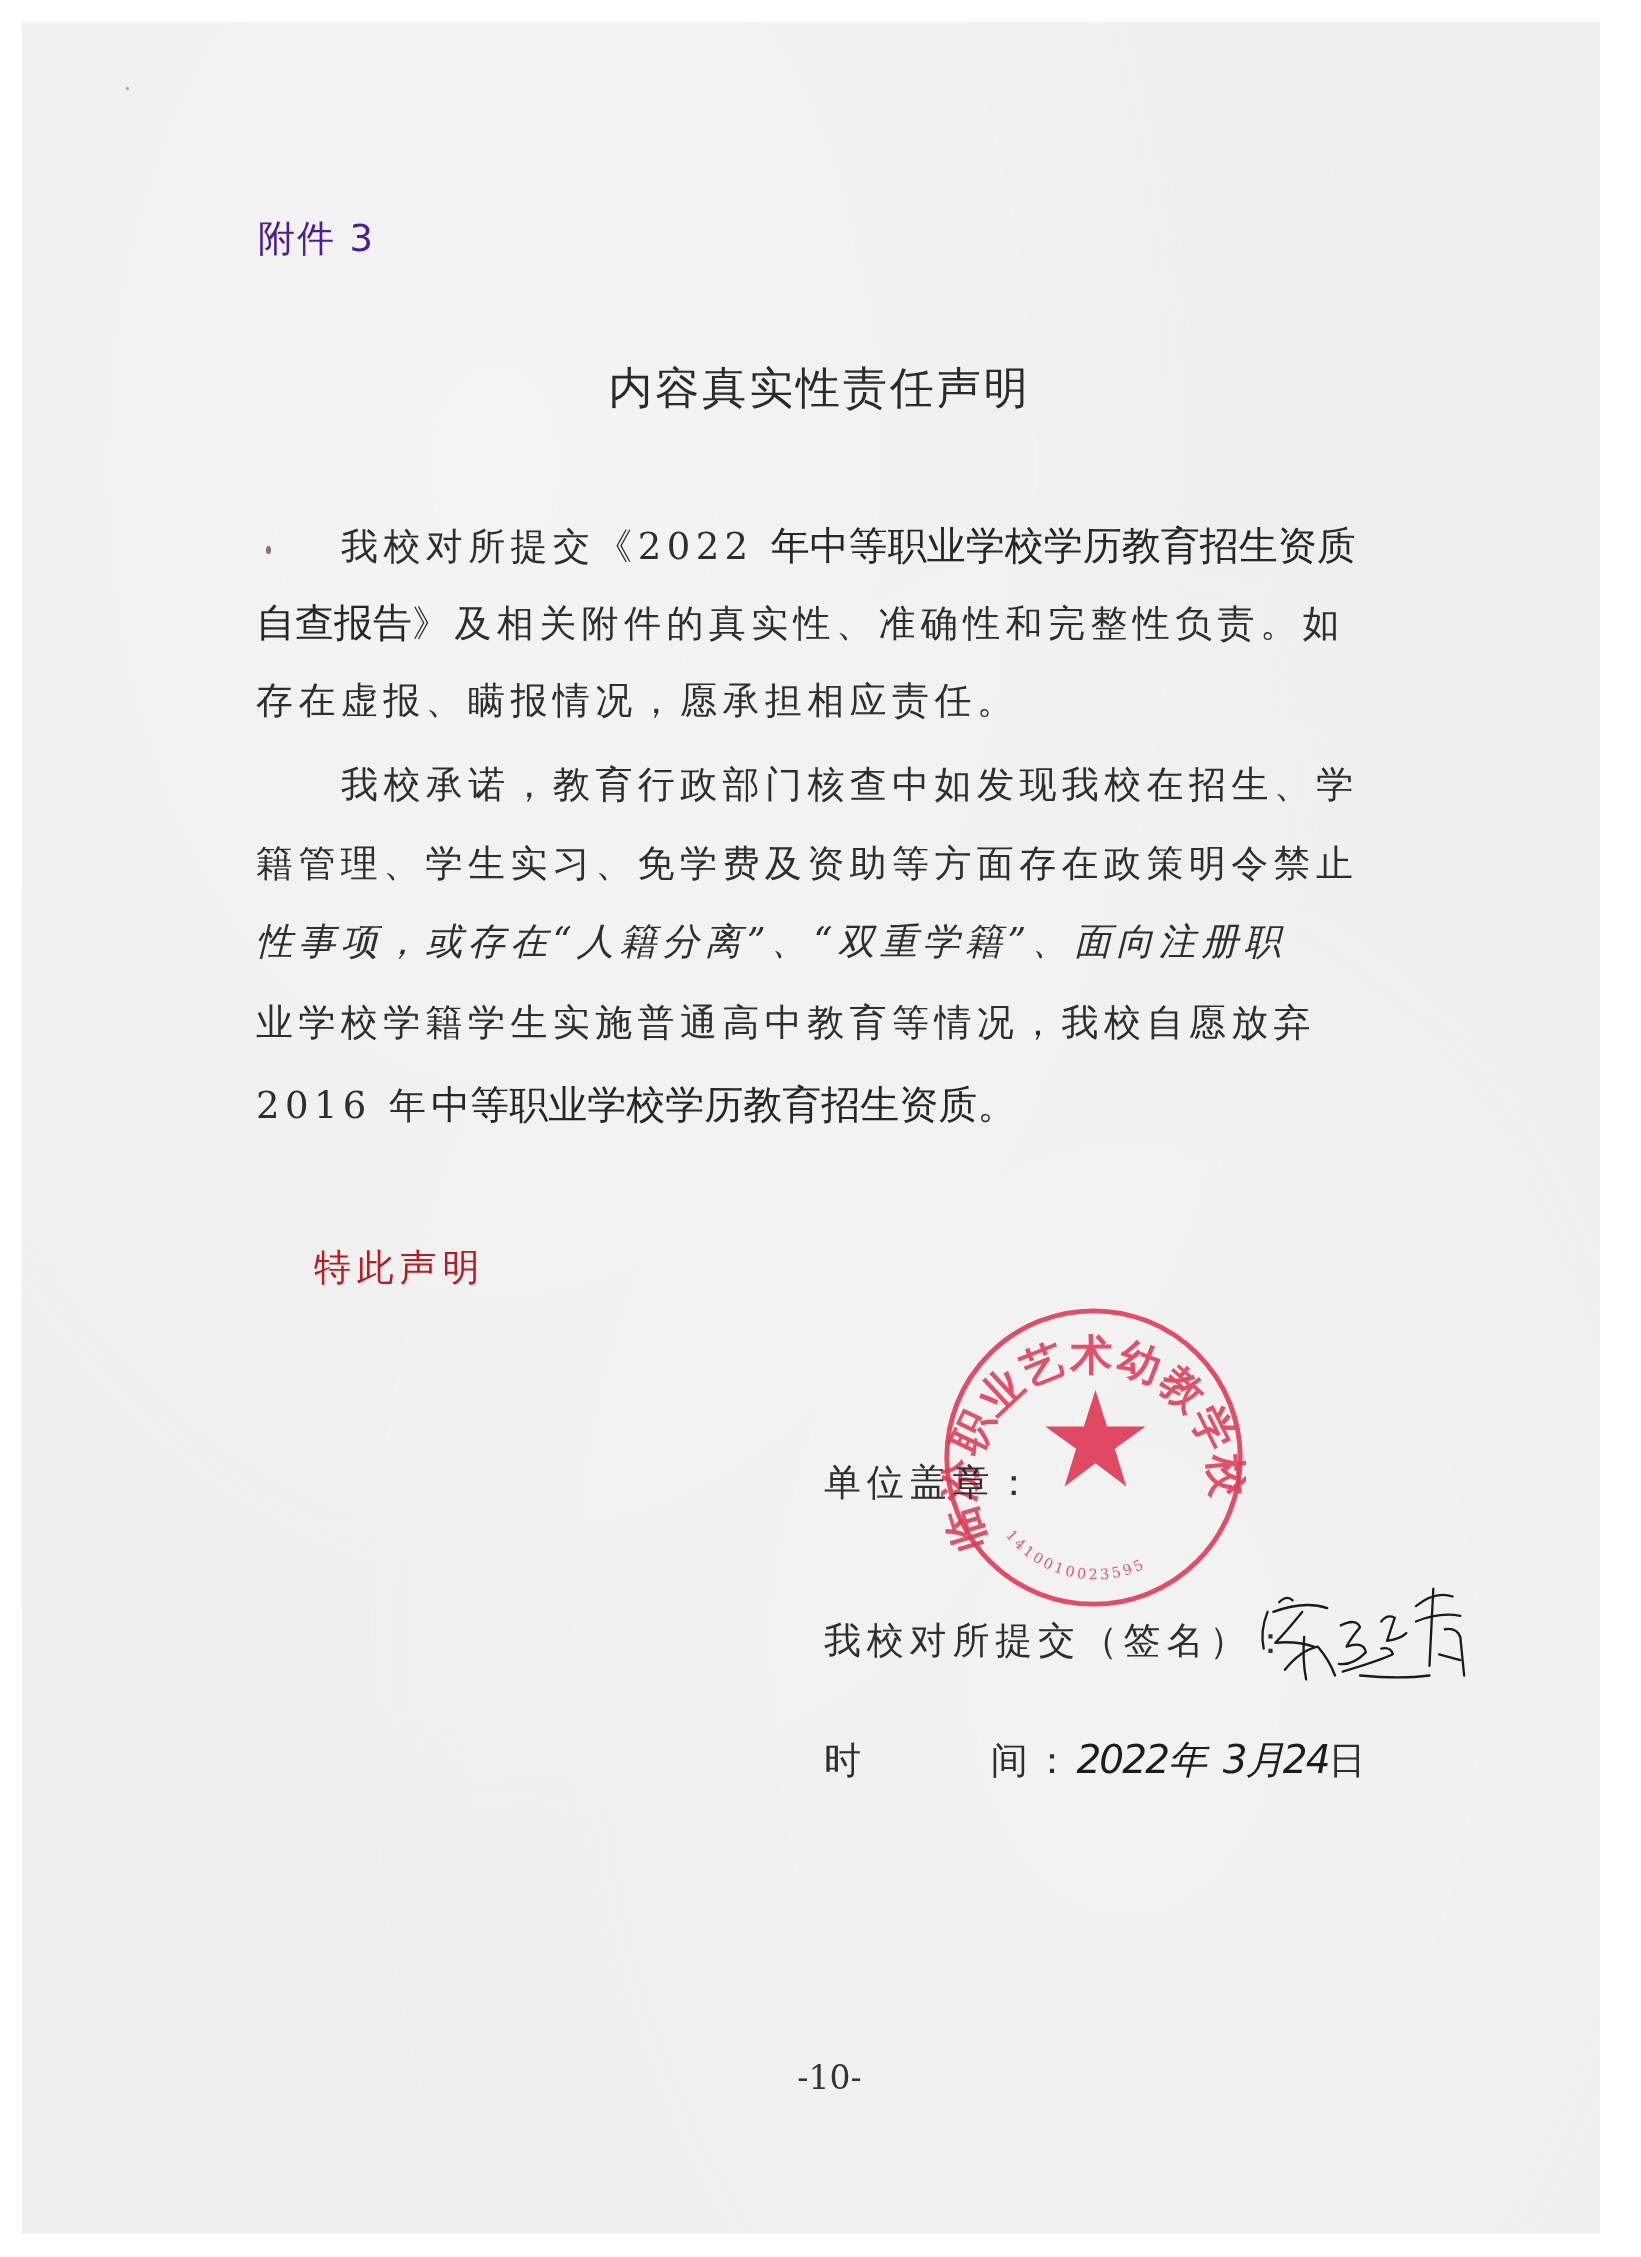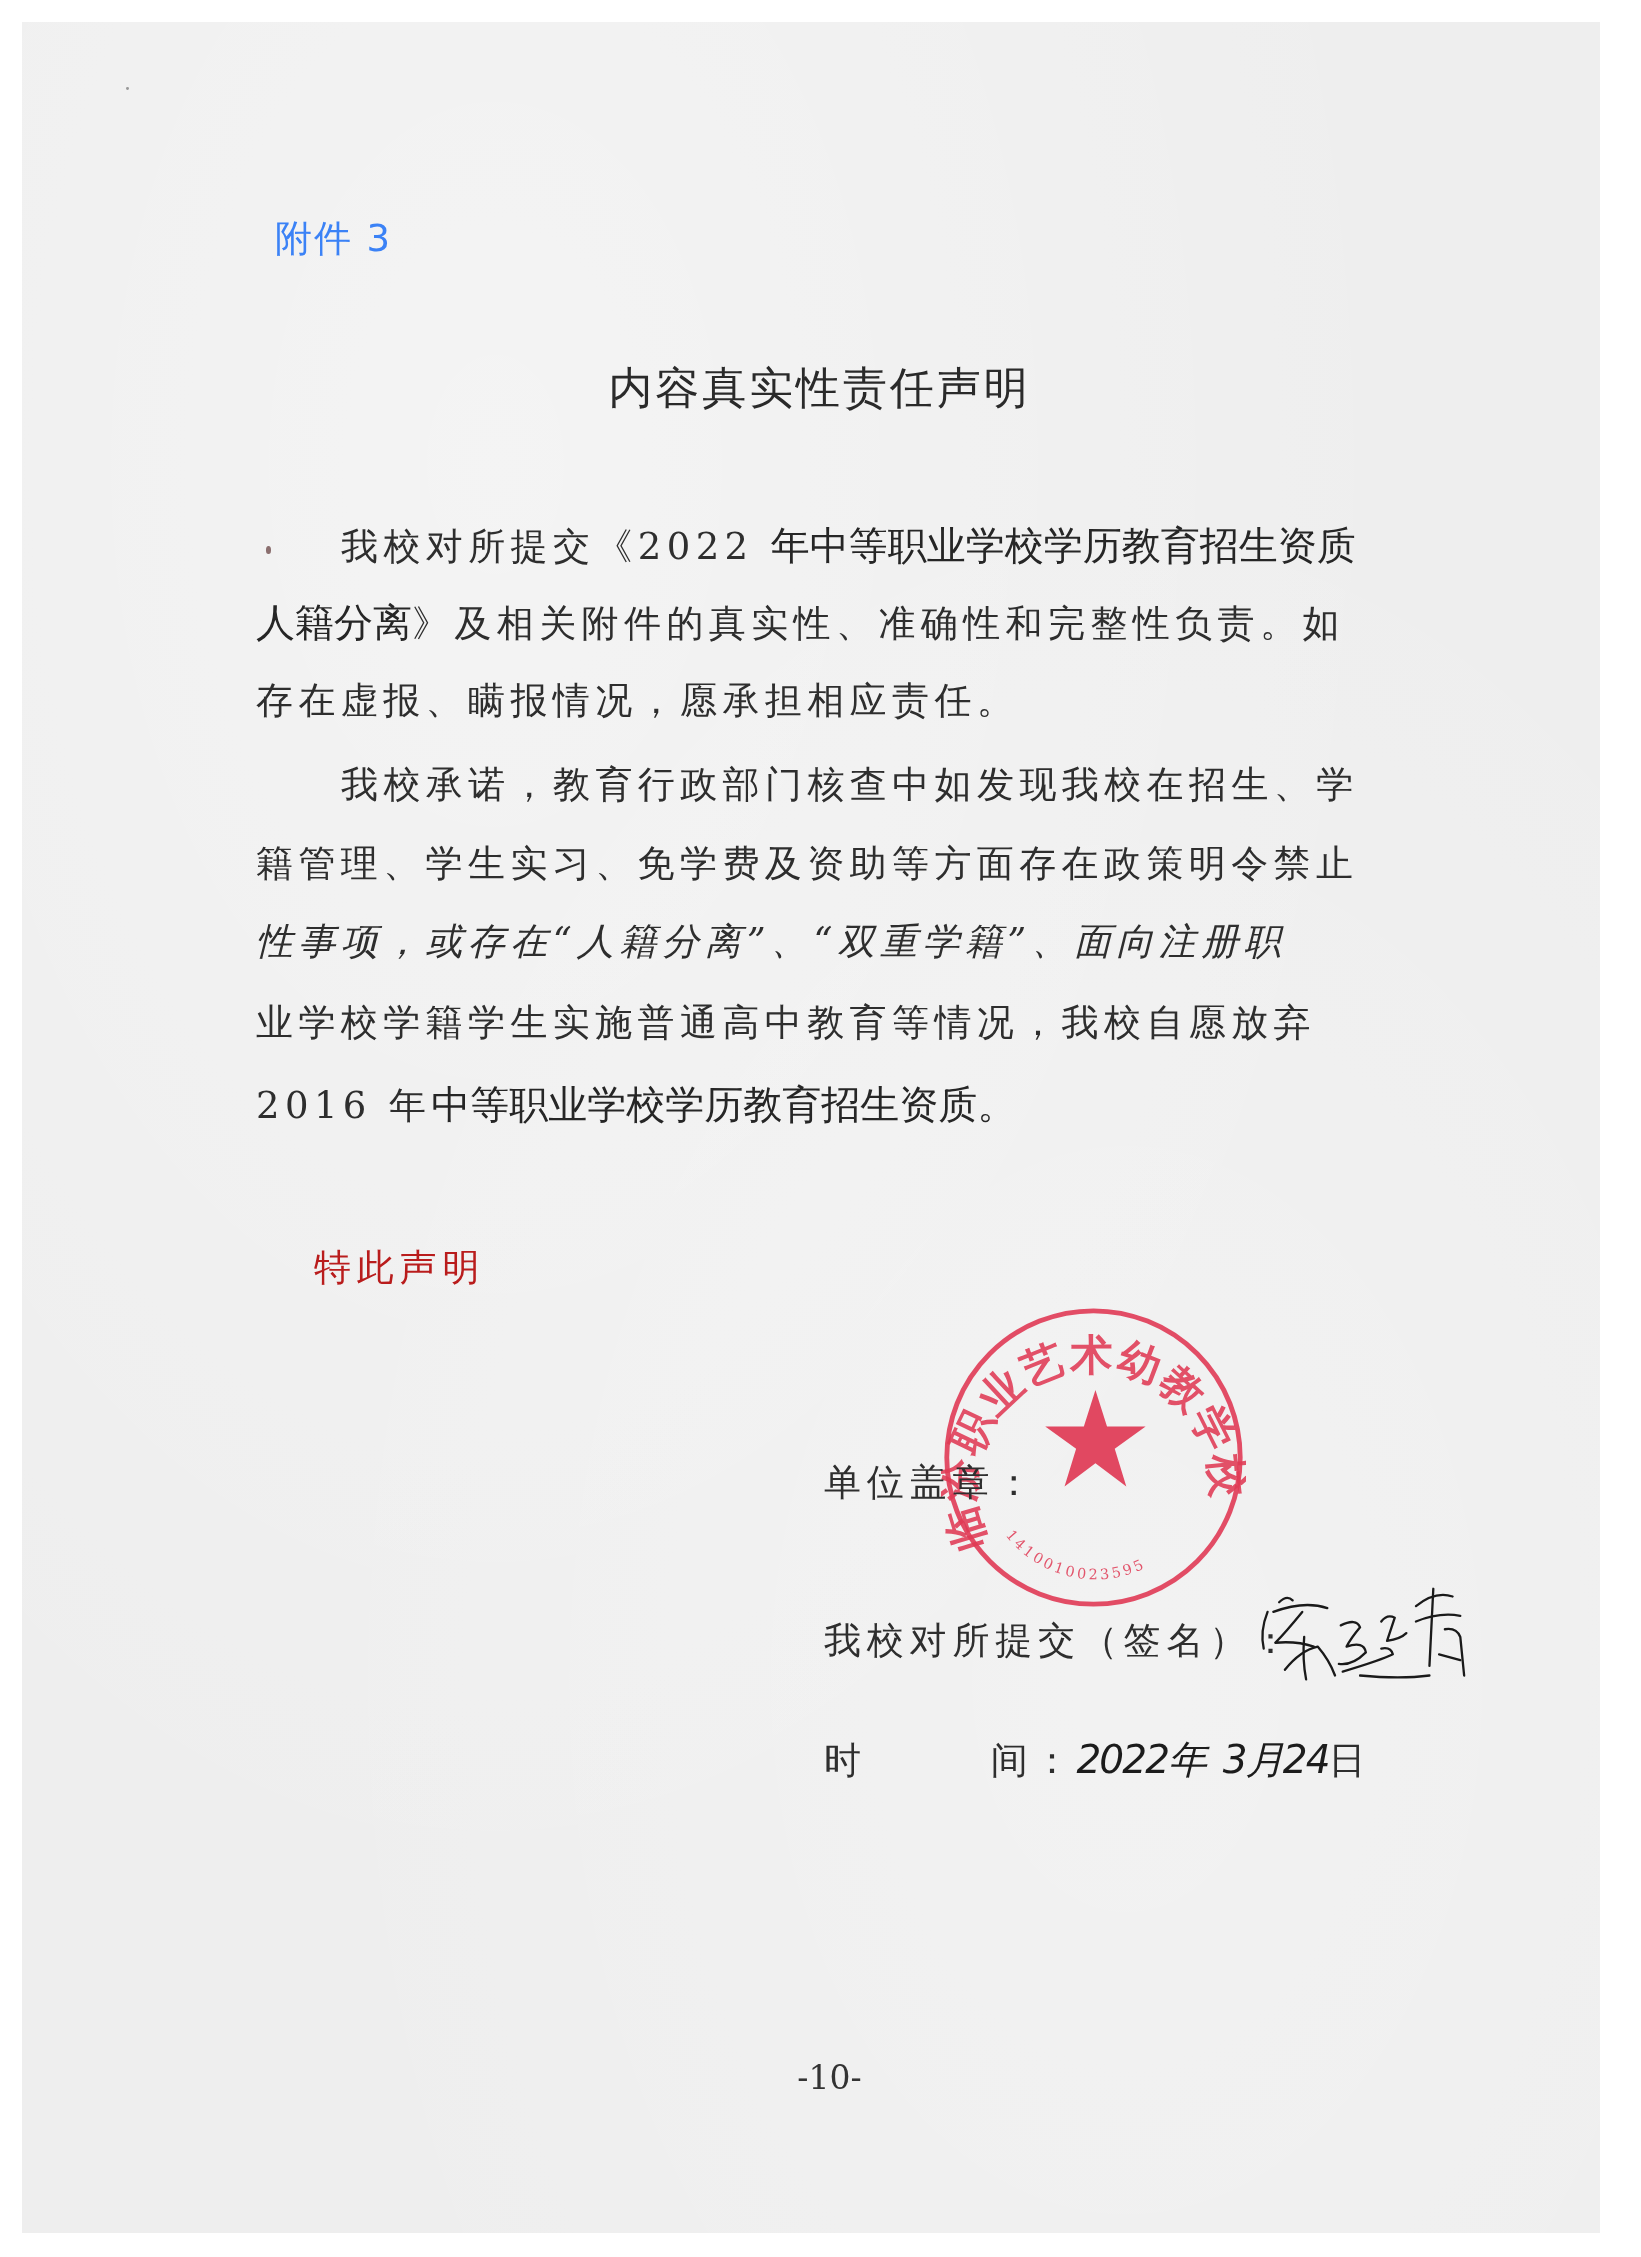--- a/index.html
+++ b/index.html
@@ -9,21 +9,21 @@
   }
   .paper {
     position: absolute; left: 22px; top: 22px; width: 1578px; height: 2211px;
     background: #eeeeee;
     background-image:
       radial-gradient(ellipse at 30% 20%, rgba(255,255,255,0.35), rgba(255,255,255,0) 60%),
       radial-gradient(ellipse at 70% 75%, rgba(255,255,255,0.25), rgba(255,255,255,0) 55%);
   }
   .abs { position: absolute; white-space: nowrap; }
   .attachment-label {
-    left: 258px; top: 214px; font-family: "DejaVu Sans", sans-serif; font-size: 37px; color: #3b82f6; letter-spacing: 1.9px; margin-left: 17px;
+    left: 258px; top: 214px; font-family: "DejaVu Sans", sans-serif; font-size: 37px; color: #4c1d95; letter-spacing: 1.9px;
   }
   .doc-title {
     left: 0; width: 1639px; text-align: center; top: 359px;
     font-family: "DejaVu Sans", sans-serif; font-size: 44px; letter-spacing: 2.9px; color: #2a2a2a;
   }
   .line {
     position: absolute; left: 256px; font-size: 37px; letter-spacing: 5.4px; color: #2e2e2e; white-space: nowrap;
   }
   .line .sans { font-family: "DejaVu Sans", sans-serif; letter-spacing: 0px; font-size: 39px; color: #262626; }
   .indent { left: 341px; }
@@ -42,21 +42,21 @@
 <div class="paper"></div>
 
 <div class="abs attachment-label">附件 3</div>
 
 <div class="abs doc-title">内容真实性责任声明</div>
 
 <div class="line indent" style="top:519px;">
   <span>我校对所提交《2022 </span><span class="sans">年中等职业学校学历教育招生资质</span>
 </div>
 <div class="line" style="top:596px;">
-  <span class="sans">人籍分离</span><span>》及相关附件的真实性、准确性和完整性负责。如</span>
+  <span class="sans">自查报告</span><span>》及相关附件的真实性、准确性和完整性负责。如</span>
 </div>
 <div class="line" style="top:676px;">存在虚报、瞒报情况，愿承担相应责任。</div>
 
 <div class="line indent" style="top:760px;">我校承诺，教育行政部门核查中如发现我校在招生、学</div>
 <div class="line" style="top:839px;">籍管理、学生实习、免学费及资助等方面存在政策明令禁止</div>
 <div class="line" style="top:917px;font-style:italic;">性事项，或存在“人籍分离”、“双重学籍”、面向注册职</div>
 <div class="line" style="top:998px;">业学校学籍学生实施普通高中教育等情况，我校自愿放弃</div>
 <div class="line" style="top:1078px;">
   <span>2016 年</span><span class="sans">中等职业学校学历教育招生资质。</span>
 </div>

